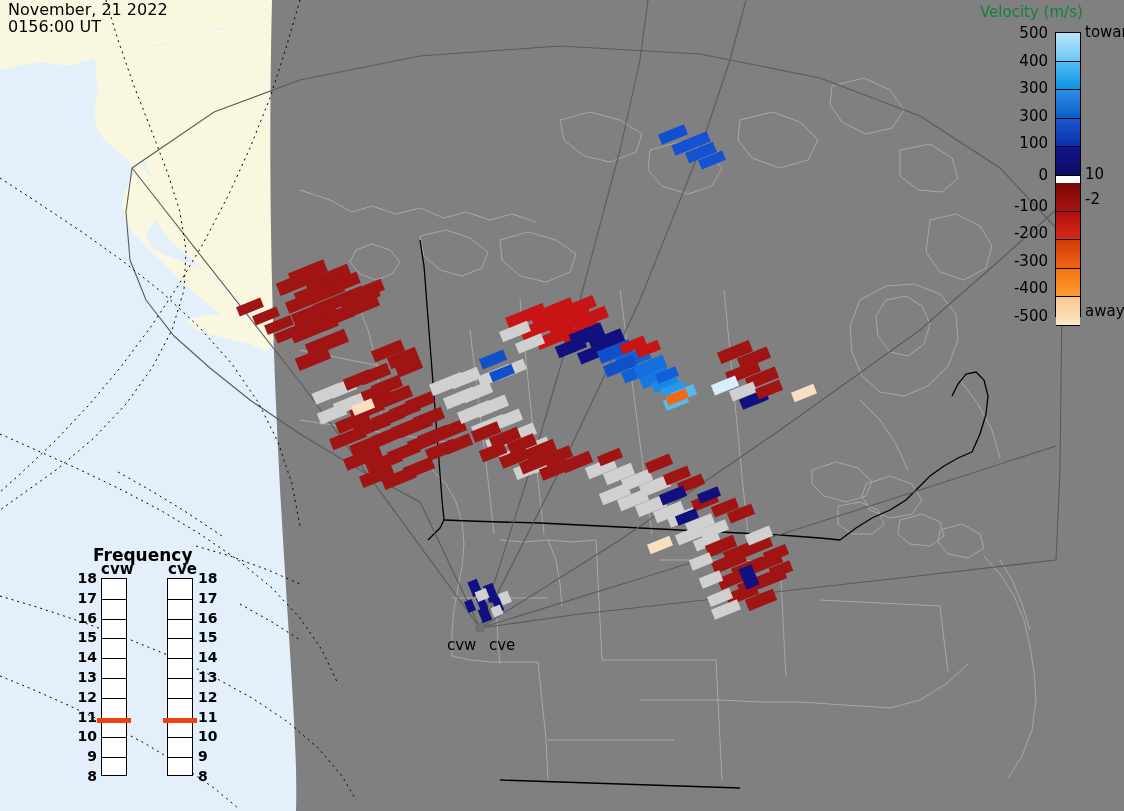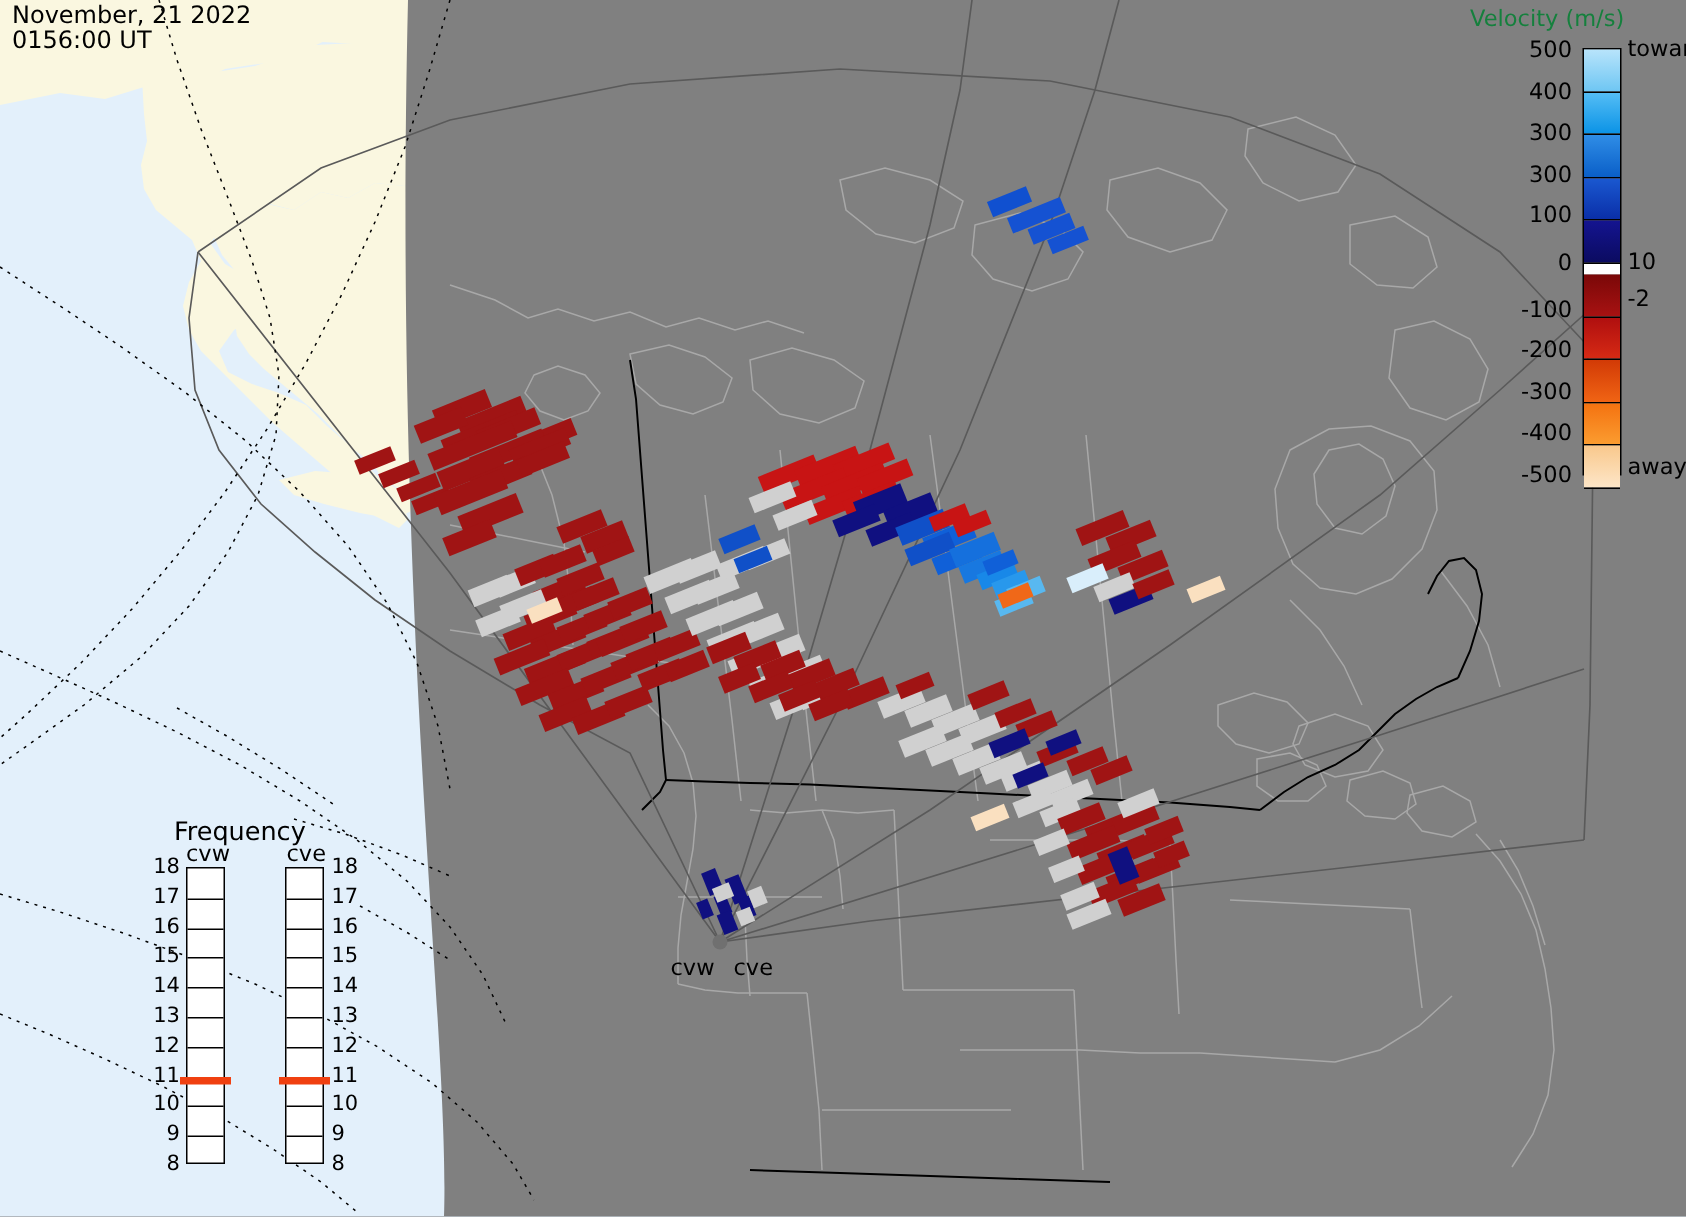--- a/index.html
+++ b/index.html
@@ -21,21 +21,21 @@
                  white-space:nowrap;}
   #velbar .bar{position:absolute;left:80px;top:32px;width:26px;height:285px;
                border:1px solid #000;box-sizing:border-box;}
   #velbar .seg{width:100%;}
   #velbar .tick{position:absolute;right:76px;font-size:15px;color:#000;
                 text-align:right;white-space:nowrap;transform:translateY(-50%);}
   #velbar .side{position:absolute;left:110px;font-size:15px;color:#000;
                 white-space:nowrap;transform:translateY(-50%);}
 
   
-  #freq{left:101px;top:545px;width:150px;height:245px;}
+  #freq{left:78px;top:545px;width:150px;height:245px;font-weight:bold;}
   #freq .ftitle{position:absolute;left:15px;top:0px;font-size:17px;color:#000;}
   #freq .col{position:absolute;width:26px;height:198px;border:1px solid #000;
              box-sizing:border-box;background:#fff;}
   #freq .colA{left:23px;top:33px;}
   #freq .colB{left:89px;top:33px;}
   #freq .clab{position:absolute;top:15px;font-size:15px;color:#000;}
   #freq .clabA{left:23px;}
   #freq .clabB{left:90px;}
   #freq .gl{position:absolute;left:0;width:100%;height:1px;background:#000;}
   #freq .tk{position:absolute;font-size:14px;color:#000;

